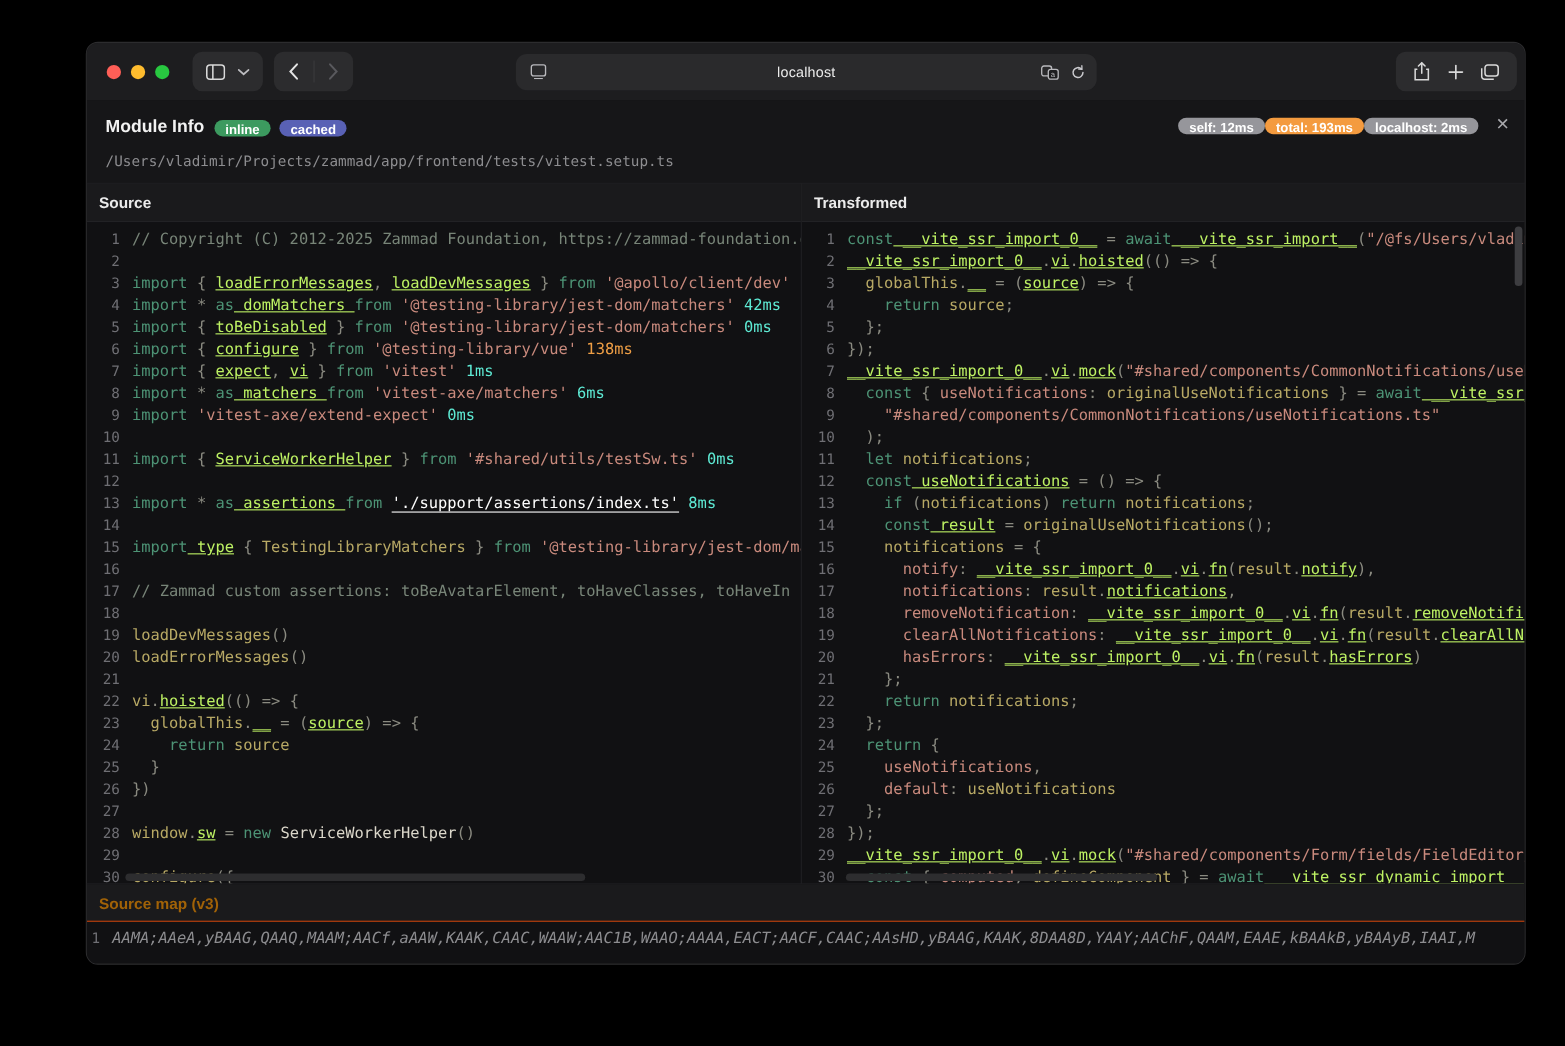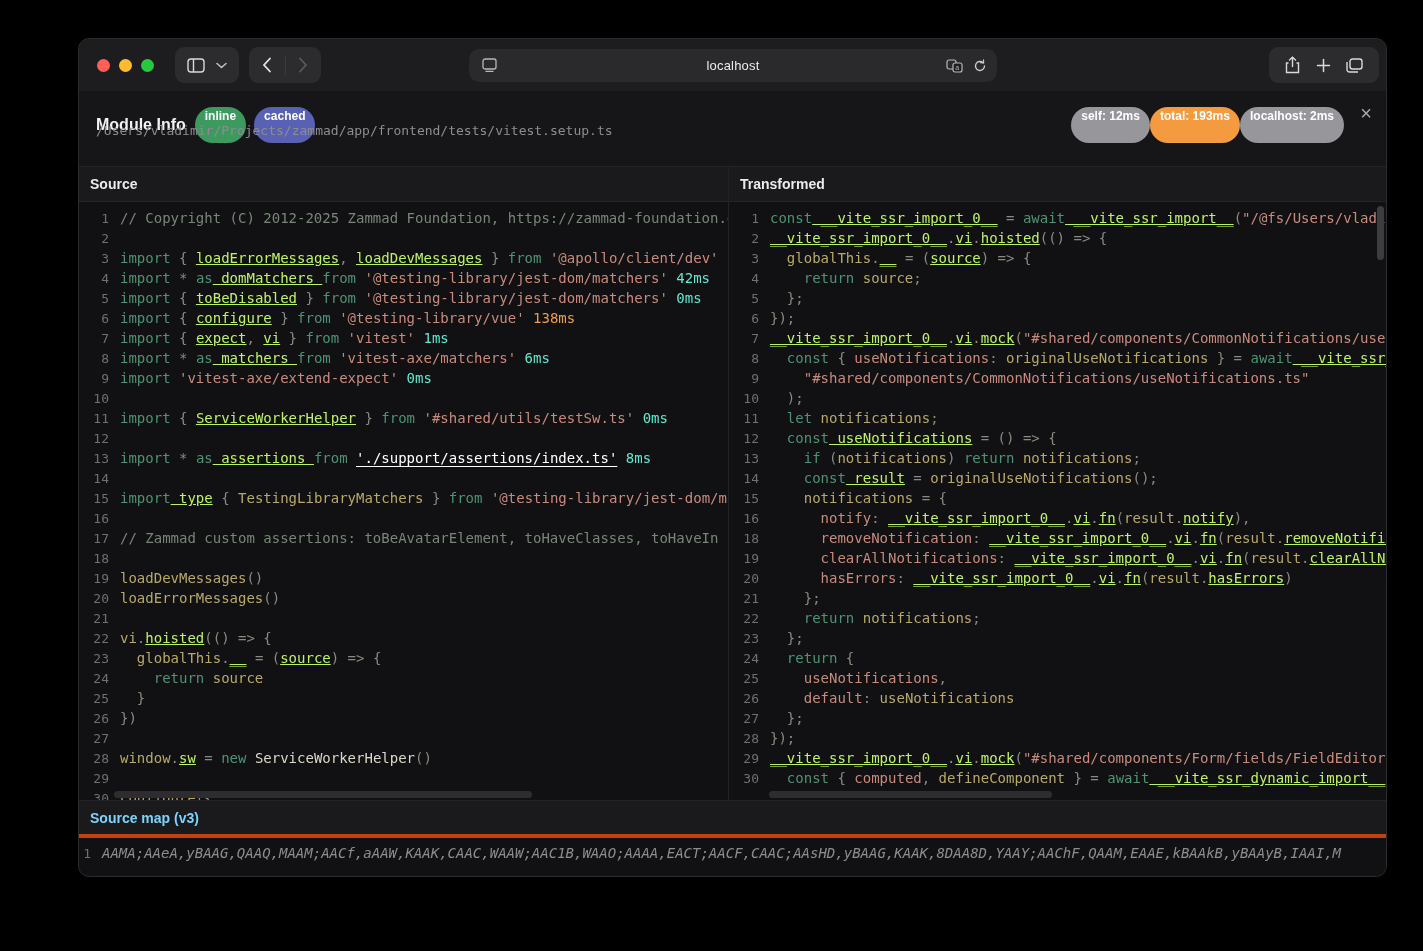--- a/index.html
+++ b/index.html
@@ -20,22 +20,22 @@
     border-radius:10px;display:flex;align-items:center;color:#ececec;font-size:13px;}
   .urlbar .host{flex:1;text-align:center;letter-spacing:.2px;}
   .url-icon{position:absolute;left:13px;top:9px;}
   .url-right{position:absolute;right:10px;top:0;height:33px;display:flex;align-items:center;gap:10px;color:#b9b9bd;}
   .grp-right{left:1190px;width:110px;}
   svg{display:block;}
   
   .modhead{position:relative;background:#161618;flex:0 0 auto;height:75px;}
   .mh-row{position:absolute;left:17px;top:16px;display:flex;align-items:center;gap:9px;}
   .mh-title{font-size:16px;font-weight:700;color:#f2f2f2;}
-  .badge{font-size:12px;font-weight:700;color:#fff;border-radius:999px;padding:3px 10px 21px;line-height:1;}
-  .mh-path{position:absolute;left:17px;top:32px;font-family:"DejaVu Sans Mono",monospace;
+  .badge{font-size:12px;font-weight:700;color:#fff;border-radius:999px;padding:3px 10px 0;line-height:1;}
+  .mh-path{position:absolute;left:17px;top:49px;font-family:"DejaVu Sans Mono",monospace;
     font-size:13px;color:#8d8d90;}
   .mh-right{position:absolute;right:42px;top:16px;display:flex;align-items:center;gap:0;}
   .mh-close{position:absolute;right:14px;top:12px;font-size:20px;color:#a8a8ac;cursor:default;line-height:1;}
   
   .panels{flex:1 1 auto;display:flex;min-height:0;border-top:1px solid #242427;}
   .panel{display:flex;flex-direction:column;min-width:0;position:relative;}
   .panel.src{width:649px;flex:0 0 auto;}
   .panel.out{flex:1;border-left:1px solid #222224;}
   .phead{height:34px;flex:0 0 auto;background:#1a1a1c;border-bottom:1px solid #242427;
     display:flex;align-items:center;padding-left:11px;font-size:14px;font-weight:700;color:#ebebeb;}
@@ -44,21 +44,21 @@
   .ln{display:inline-block;width:30px;text-align:right;margin-right:11px;color:#6f6f74;font-size:13px;}
   .tk-k{color:#4d9375;} .tk-y{color:#b8a965;} .tk-r{color:#bef264;text-decoration:underline;} .tk-s{color:#c98a7d;}
   .tk-c{color:#788578;} .tk-p{color:#8a8a80;} .tk-w{color:#dbd7ca;} .tk-t{color:#5eead4;}
   .tk-h{color:#ee9e45;} .tk-ls{color:#ffffff;text-decoration:underline;text-underline-offset:3px;}
   .tk-m{color:#8d8d90;font-style:italic;}
   .hscroll{position:absolute;bottom:2px;height:7px;border-radius:4px;background:#2d2d2f;}
   .vscroll{position:absolute;right:2px;width:7px;border-radius:4px;background:#3d3d40;}
   
   .smap{flex:0 0 auto;border-top:1px solid #242427;background:#111113;}
   .smap-head{height:33px;background:#1a1a1c;display:flex;align-items:center;padding-left:11px;
-    font-size:14px;font-weight:700;color:#7dd3fc;border-bottom:4px solid #c2410c;}
+    font-size:14px;font-weight:700;color:#a16207;border-bottom:1px solid #c2410c;}
   .smap-body{height:33px;overflow:hidden;padding-top:5px;}
   .smap-body .ln{width:12px;margin-right:11px;}
 </style>
 </head>
 <body>
 
 <div class="window">
 
   <div class="toolbar">
     <div class="traffic">
@@ -211,20 +211,21 @@
           <div class="cl"><span class="ln">7</span><span><span class="tk-r">__vite_ssr_import_0__</span><span class="tk-p">.</span><span class="tk-r">vi</span><span class="tk-p">.</span><span class="tk-r">mock</span><span class="tk-p">(</span><span class="tk-s">"#shared/components/CommonNotifications/useNotifications.ts"</span></span></div>
           <div class="cl"><span class="ln">8</span><span><span class="tk-p">  </span><span class="tk-k">const</span><span class="tk-p"> { </span><span class="tk-s">useNotifications</span><span class="tk-p">: </span><span class="tk-y">originalUseNotifications</span><span class="tk-p"> } = </span><span class="tk-k">await</span><span class="tk-r"> __vite_ssr_import__</span></span></div>
           <div class="cl"><span class="ln">9</span><span><span class="tk-p">    </span><span class="tk-s">"#shared/components/CommonNotifications/useNotifications.ts"</span></span></div>
           <div class="cl"><span class="ln">10</span><span><span class="tk-p">  );</span></span></div>
           <div class="cl"><span class="ln">11</span><span><span class="tk-p">  </span><span class="tk-k">let</span><span class="tk-y"> notifications</span><span class="tk-p">;</span></span></div>
           <div class="cl"><span class="ln">12</span><span><span class="tk-p">  </span><span class="tk-k">const</span><span class="tk-r"> useNotifications</span><span class="tk-p"> = () =&gt; {</span></span></div>
           <div class="cl"><span class="ln">13</span><span><span class="tk-p">    </span><span class="tk-k">if</span><span class="tk-p"> (</span><span class="tk-y">notifications</span><span class="tk-p">) </span><span class="tk-k">return</span><span class="tk-y"> notifications</span><span class="tk-p">;</span></span></div>
           <div class="cl"><span class="ln">14</span><span><span class="tk-p">    </span><span class="tk-k">const</span><span class="tk-r"> result</span><span class="tk-p"> = </span><span class="tk-y">originalUseNotifications</span><span class="tk-p">();</span></span></div>
           <div class="cl"><span class="ln">15</span><span><span class="tk-p">    </span><span class="tk-y">notifications</span><span class="tk-p"> = {</span></span></div>
           <div class="cl"><span class="ln">16</span><span><span class="tk-p">      </span><span class="tk-s">notify</span><span class="tk-p">: </span><span class="tk-r">__vite_ssr_import_0__</span><span class="tk-p">.</span><span class="tk-r">vi</span><span class="tk-p">.</span><span class="tk-r">fn</span><span class="tk-p">(</span><span class="tk-y">result</span><span class="tk-p">.</span><span class="tk-r">notify</span><span class="tk-p">),</span></span></div>
+          <div class="cl"><span class="ln">17</span><span><span class="tk-p">      </span><span class="tk-s">notifications</span><span class="tk-p">: </span><span class="tk-y">result</span><span class="tk-p">.</span><span class="tk-r">notifications</span><span class="tk-p">,</span></span></div>
           <div class="cl"><span class="ln">18</span><span><span class="tk-p">      </span><span class="tk-s">removeNotification</span><span class="tk-p">: </span><span class="tk-r">__vite_ssr_import_0__</span><span class="tk-p">.</span><span class="tk-r">vi</span><span class="tk-p">.</span><span class="tk-r">fn</span><span class="tk-p">(</span><span class="tk-y">result</span><span class="tk-p">.</span><span class="tk-r">removeNotification</span></span></div>
           <div class="cl"><span class="ln">19</span><span><span class="tk-p">      </span><span class="tk-s">clearAllNotifications</span><span class="tk-p">: </span><span class="tk-r">__vite_ssr_import_0__</span><span class="tk-p">.</span><span class="tk-r">vi</span><span class="tk-p">.</span><span class="tk-r">fn</span><span class="tk-p">(</span><span class="tk-y">result</span><span class="tk-p">.</span><span class="tk-r">clearAllNotifications</span></span></div>
           <div class="cl"><span class="ln">20</span><span><span class="tk-p">      </span><span class="tk-s">hasErrors</span><span class="tk-p">: </span><span class="tk-r">__vite_ssr_import_0__</span><span class="tk-p">.</span><span class="tk-r">vi</span><span class="tk-p">.</span><span class="tk-r">fn</span><span class="tk-p">(</span><span class="tk-y">result</span><span class="tk-p">.</span><span class="tk-r">hasErrors</span><span class="tk-p">)</span></span></div>
           <div class="cl"><span class="ln">21</span><span><span class="tk-p">    };</span></span></div>
           <div class="cl"><span class="ln">22</span><span><span class="tk-p">    </span><span class="tk-k">return</span><span class="tk-y"> notifications</span><span class="tk-p">;</span></span></div>
           <div class="cl"><span class="ln">23</span><span><span class="tk-p">  };</span></span></div>
           <div class="cl"><span class="ln">24</span><span><span class="tk-p">  </span><span class="tk-k">return</span><span class="tk-p"> {</span></span></div>
           <div class="cl"><span class="ln">25</span><span><span class="tk-p">    </span><span class="tk-s">useNotifications</span><span class="tk-p">,</span></span></div>
           <div class="cl"><span class="ln">26</span><span><span class="tk-p">    </span><span class="tk-s">default</span><span class="tk-p">: </span><span class="tk-y">useNotifications</span></span></div>
           <div class="cl"><span class="ln">27</span><span><span class="tk-p">  };</span></span></div>

